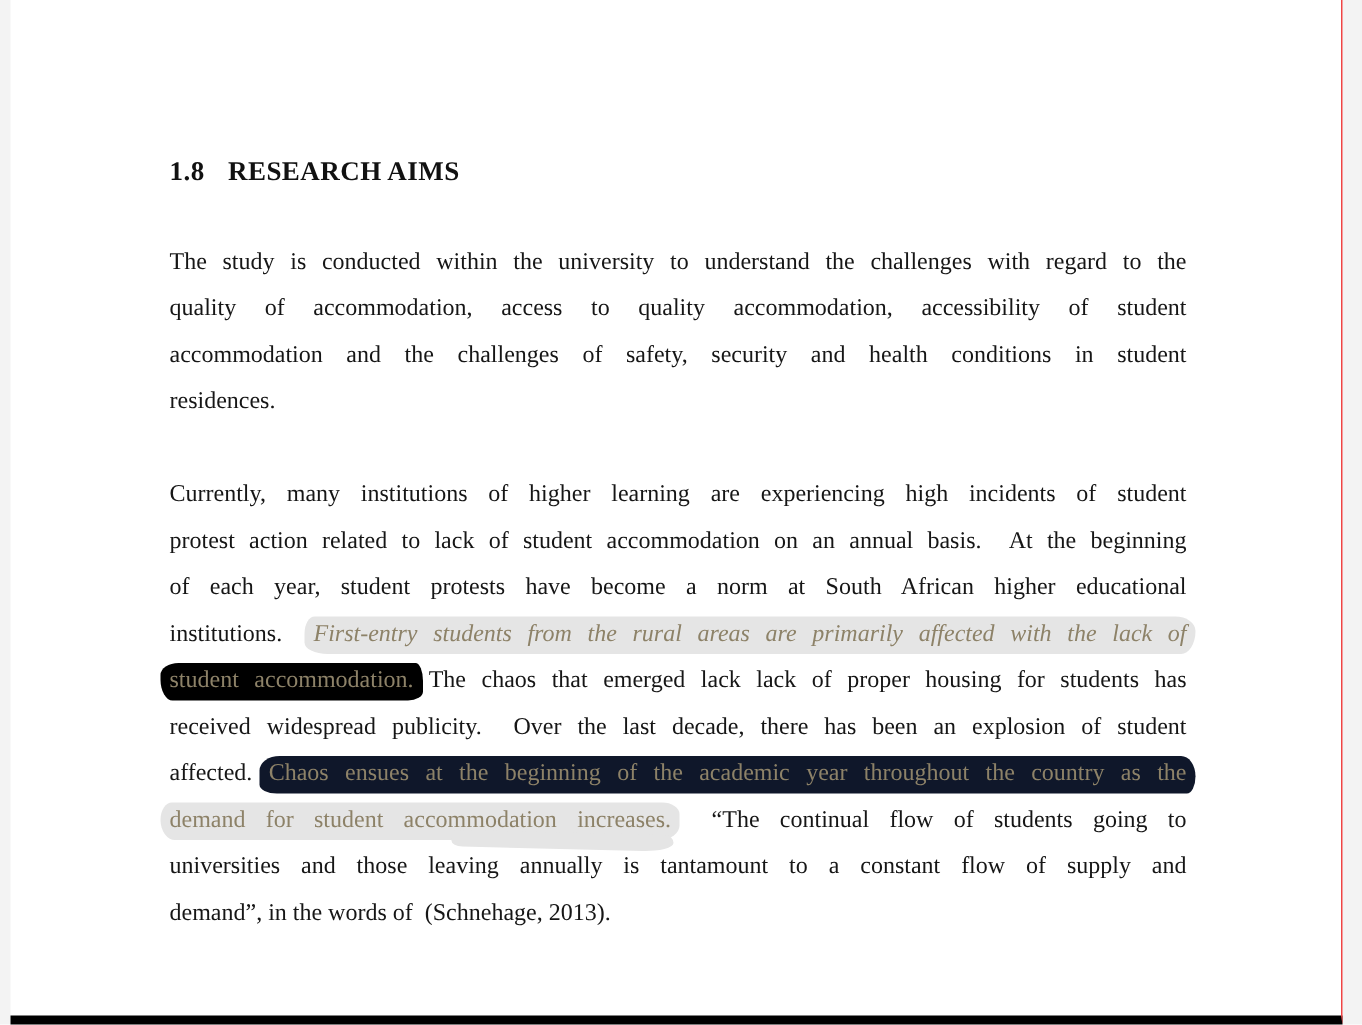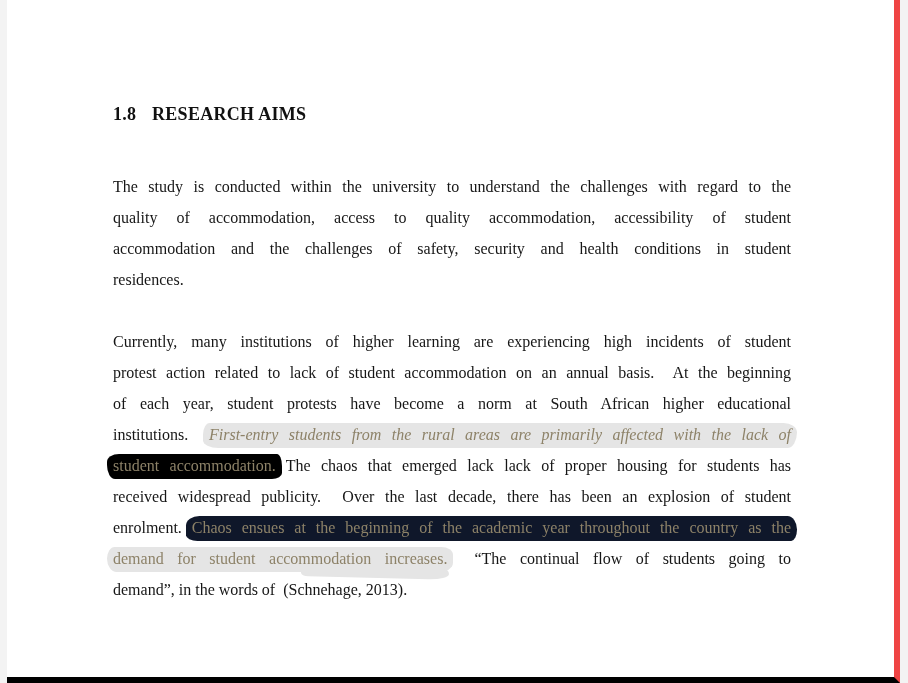--- a/index.html
+++ b/index.html
@@ -14,21 +14,21 @@
     font-family: "Liberation Serif", serif;
     overflow: hidden;
   }
   .paper {
     position: absolute;
     left: 7px;
     top: 0;
     width: 887px;
     height: 677px;
     background: #ffffff;
-    border-right: 6px solid #ef4444;
+    border-right: 1px solid #ef4444;
     border-bottom: 6px solid #000000;
   }
   .content {
     position: absolute;
     left: 106px;
     top: 0;
     width: 678px;
   }
   .heading {
     margin: 106px 0 0 0;
@@ -39,21 +39,21 @@
     color: #111111;
   }
   .heading .hnum {
     display: inline-block;
     width: 39px;
   }
   .para {
     font-size: 16px;
     color: #161616;
   }
-  .para-1 { margin-top: 48px; }
+  .para-1 { margin-top: 36px; }
   .para-2 { margin-top: 31px; }
   .line {
     height: 31px;
     line-height: 31px;
     text-align: justify;
     text-align-last: justify;
   }
   .line.lastline {
     text-align-last: left;
   }
@@ -89,18 +89,19 @@
         <div class="line"><span>accommodation and the challenges of safety, security and health conditions in student</span></div>
         <div class="line lastline"><span>residences.</span></div>
       </div>
     <div class="para para-2">
         <div class="line"><span>Currently, many institutions of higher learning are experiencing high incidents of student</span></div>
         <div class="line"><span>protest action related to lack of student accommodation on an annual basis.&nbsp; At the beginning</span></div>
         <div class="line"><span>of each year, student protests have become a norm at South African higher educational</span></div>
         <div class="line"><span>institutions.&nbsp; </span><span class="hl hl-a" style="background-color: #e5e5e5; color: rgb(141, 130, 104); font-style: italic;">First-entry students from the rural areas are primarily affected with the lack of</span></div>
         <div class="line"><span class="hl hl-b" style="background-color: #000000; color: rgb(141, 130, 104);">student accommodation.</span><span> The chaos that emerged lack lack of proper housing for students has</span></div>
         <div class="line"><span>received widespread publicity.&nbsp; Over the last decade, there has been an explosion of student</span></div>
-        <div class="line"><span>enrolment. </span><span class="hl hl-c" style="background-color: #0f172a; color: rgb(141, 130, 104);">Chaos ensues at the beginning of the academic year throughout the country as the</span></div>
+        <div class="line"><span>affected. </span><span class="hl hl-c" style="background-color: #0f172a; color: rgb(141, 130, 104);">Chaos ensues at the beginning of the academic year throughout the country as the</span></div>
         <div class="line"><span class="hl hl-d" style="background-color: #e5e5e5; color: rgb(141, 130, 104);">demand for student accommodation increases.</span><span>&nbsp; “The continual flow of students going to</span></div>
+        <div class="line"><span>universities and those leaving annually is tantamount to a constant flow of supply and</span></div>
         <div class="line lastline"><span>demand”, in the words of&nbsp; (Schnehage, 2013).</span></div>
       </div>
   </div>
 </div>
 
 </body></html>

